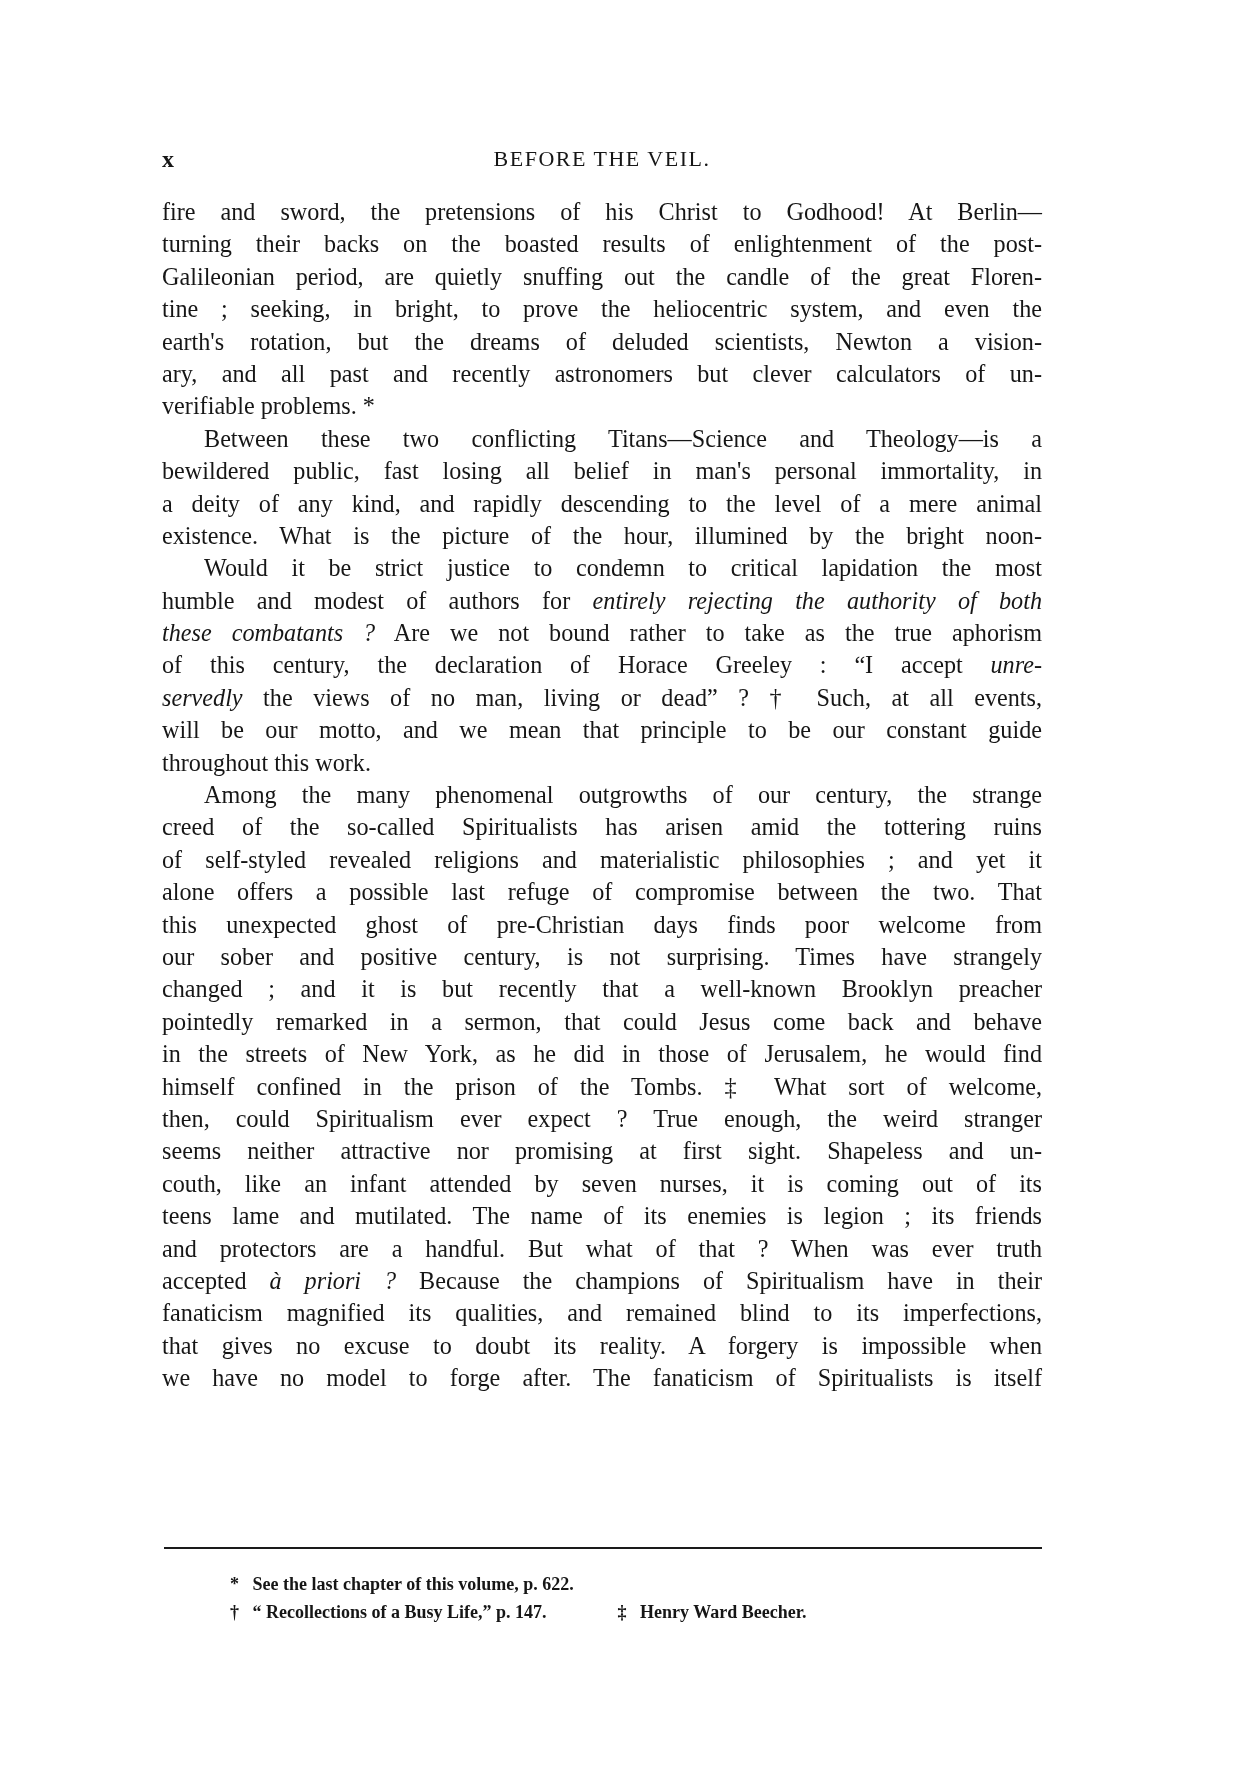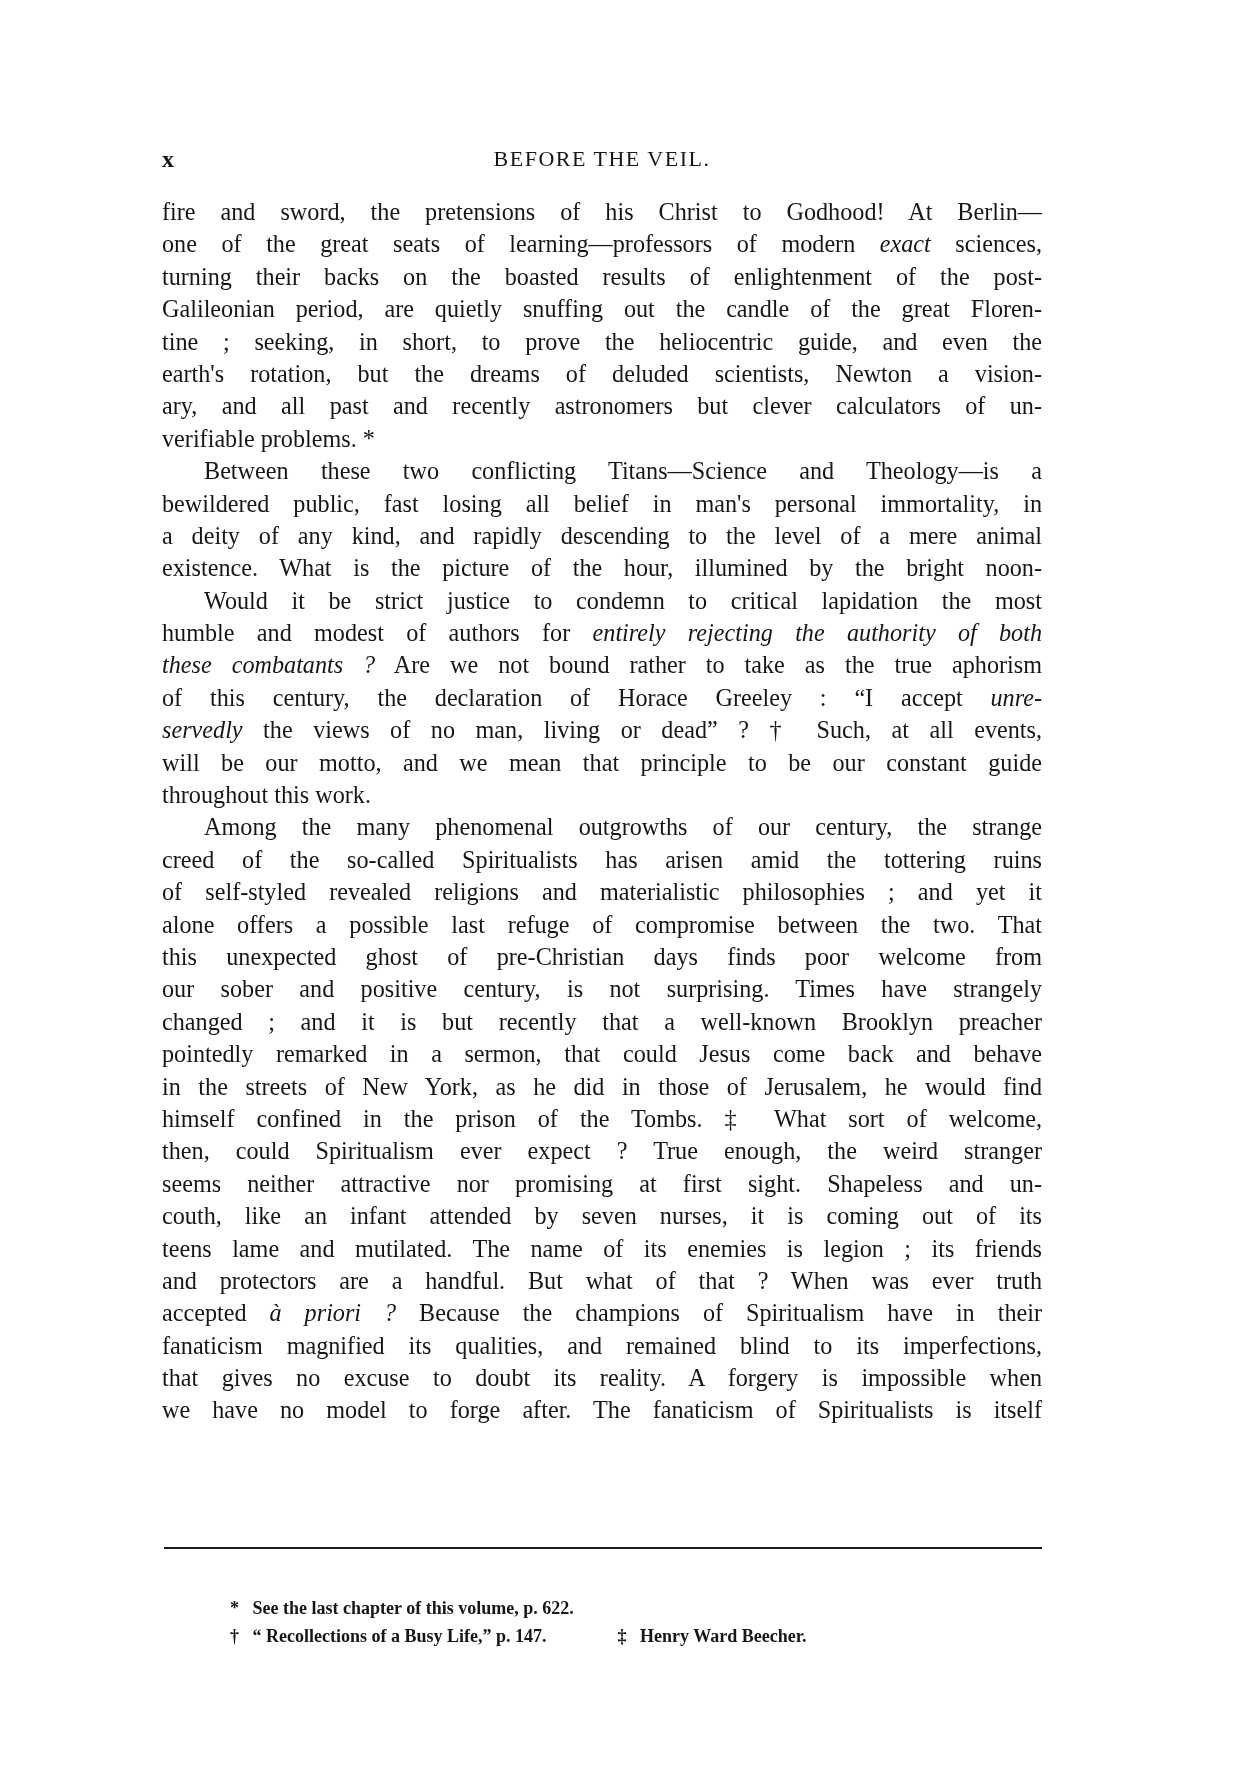--- a/index.html
+++ b/index.html
@@ -79,21 +79,20 @@
       background: #1a1a1a;
     }
     .footnotes {
       position: absolute;
       top: 1570px;
       left: 68px;
       width: 800px;
       font-size: 18px;
       line-height: 28px;
       font-weight: bold;
-      margin-top: 24px;
     }
     .fn-row {
       display: block;
       white-space: nowrap;
     }
     .fn-row span {
       display: inline-block;
     }
     .fn-gap {
       width: 62px;
@@ -105,24 +104,23 @@
 <div class="page">
 
   <div class="running-head">
     <span class="folio">x</span>
     <span class="title">BEFORE THE VEIL.</span>
   </div>
 
   <div class="body-text" id="body-text">
       <div>
         <span class="line">fire and sword, the pretensions of his Christ to Godhood! At Berlin—</span>
-        <span class="line">one of the great seats of learning—professors of modern <em>exact</em> sciences,</span>
         <span class="line">turning their backs on the boasted results of enlightenment of the post-</span>
         <span class="line">Galileonian period, are quietly snuffing out the candle of the great Floren-</span>
-        <span class="line">tine ; seeking, in short, to prove the heliocentric guide, and even the</span>
+        <span class="line">tine ; seeking, in bright, to prove the heliocentric system, and even the</span>
         <span class="line">earth's rotation, but the dreams of deluded scientists, Newton a vision-</span>
         <span class="line">ary, and all past and recently astronomers but clever calculators of un-</span>
         <span class="line last">verifiable problems. *</span>
       </div>
       <div>
         <span class="line indent">Between these two conflicting Titans—Science and Theology—is a</span>
         <span class="line">bewildered public, fast losing all belief in man's personal immortality, in</span>
         <span class="line">a deity of any kind, and rapidly descending to the level of a mere animal</span>
         <span class="line">existence. What is the picture of the hour, illumined by the bright noon-</span>
       </div>

